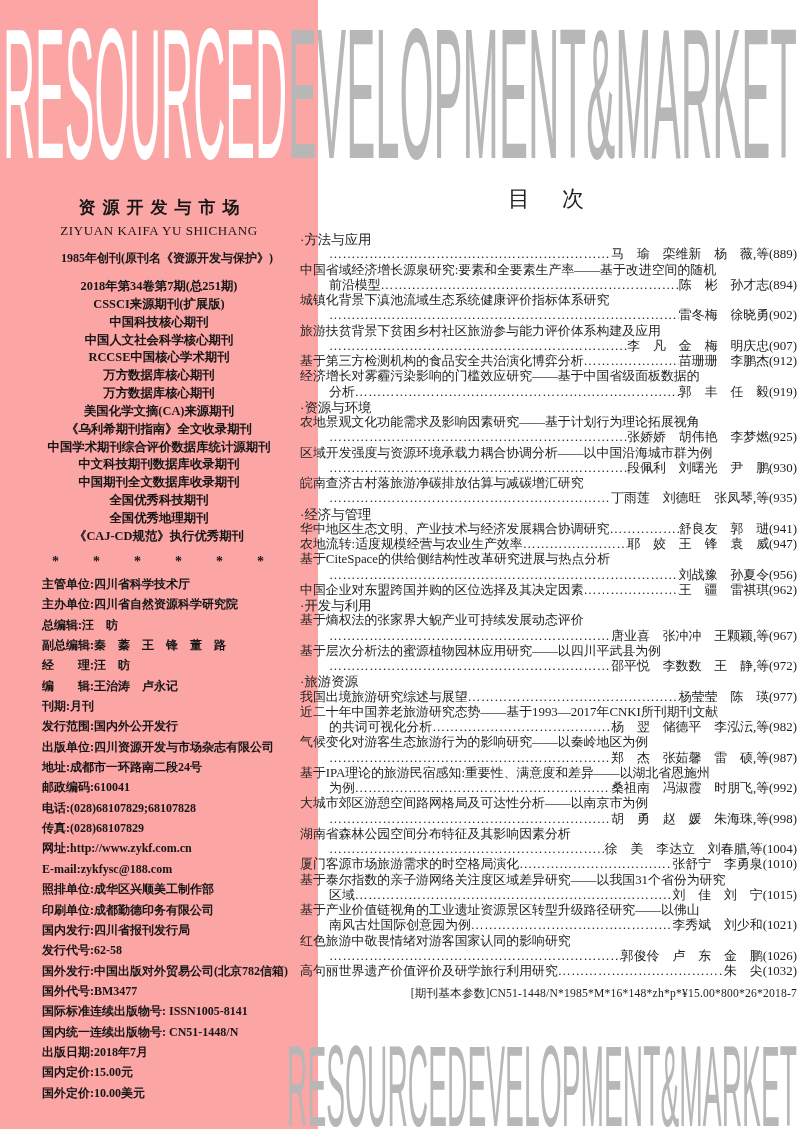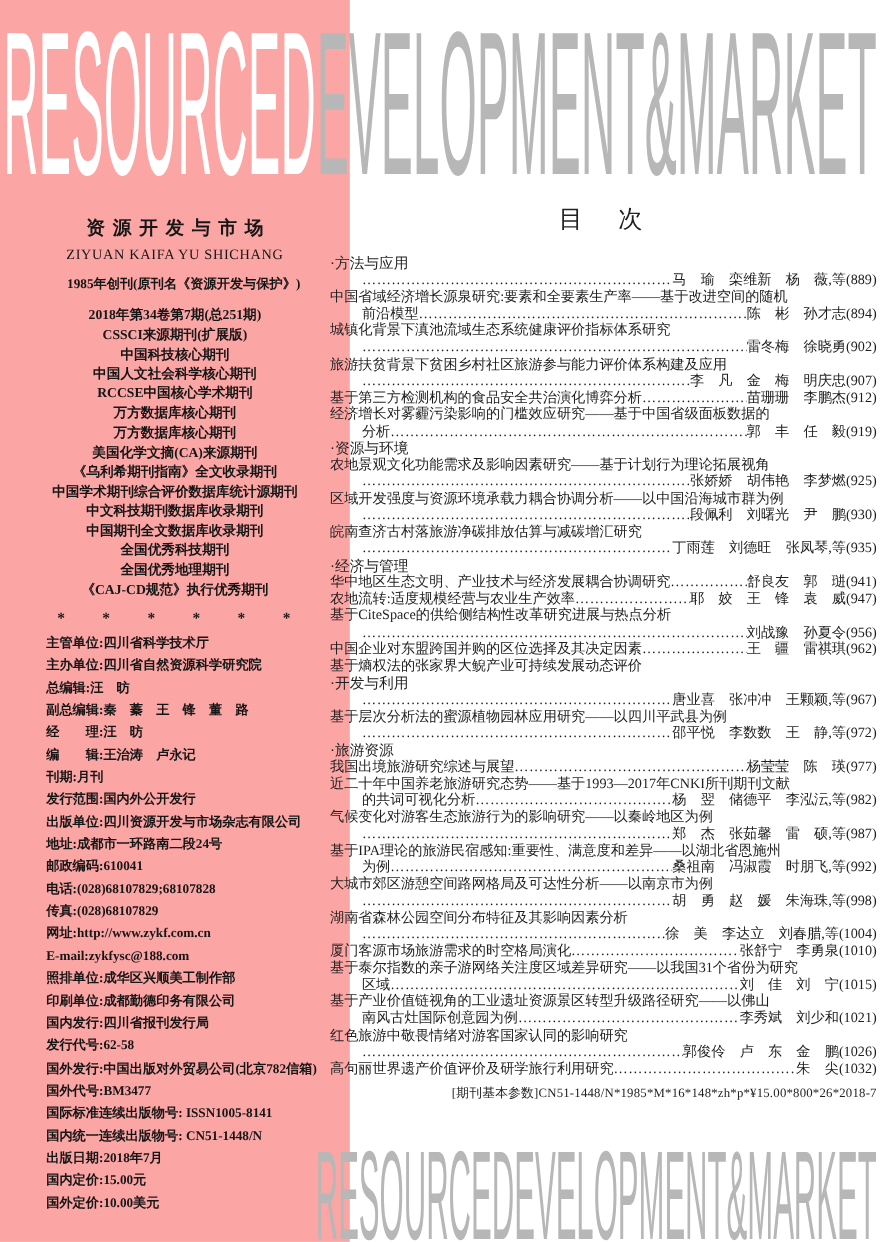--- a/index.html
+++ b/index.html
@@ -156,22 +156,22 @@
       <div class="toc-row title">基于CiteSpace的供给侧结构性改革研究进展与热点分析</div>
       <div class="toc-row indent">
         <span class="dots">…………………………………………………………………………………………………………………………………………………………………………………………</span>
         <span class="authors">刘战豫　孙夏令(956)</span>
       </div>
       <div class="toc-row">
         <span class="pre">中国企业对东盟跨国并购的区位选择及其决定因素</span>
         <span class="dots">…………………………………………………………………………………………………………………………………………………………………………………………</span>
         <span class="authors">王　疆　雷祺琪(962)</span>
       </div>
+      <div class="toc-row section">·开发与利用</div>
       <div class="toc-row title">基于熵权法的张家界大鲵产业可持续发展动态评价</div>
-      <div class="toc-row section">·开发与利用</div>
       <div class="toc-row indent">
         <span class="dots">…………………………………………………………………………………………………………………………………………………………………………………………</span>
         <span class="authors">唐业喜　张冲冲　王颗颖,等(967)</span>
       </div>
       <div class="toc-row title">基于层次分析法的蜜源植物园林应用研究——以四川平武县为例</div>
       <div class="toc-row indent">
         <span class="dots">…………………………………………………………………………………………………………………………………………………………………………………………</span>
         <span class="authors">邵平悦　李数数　王　静,等(972)</span>
       </div>
       <div class="toc-row section">·旅游资源</div>

